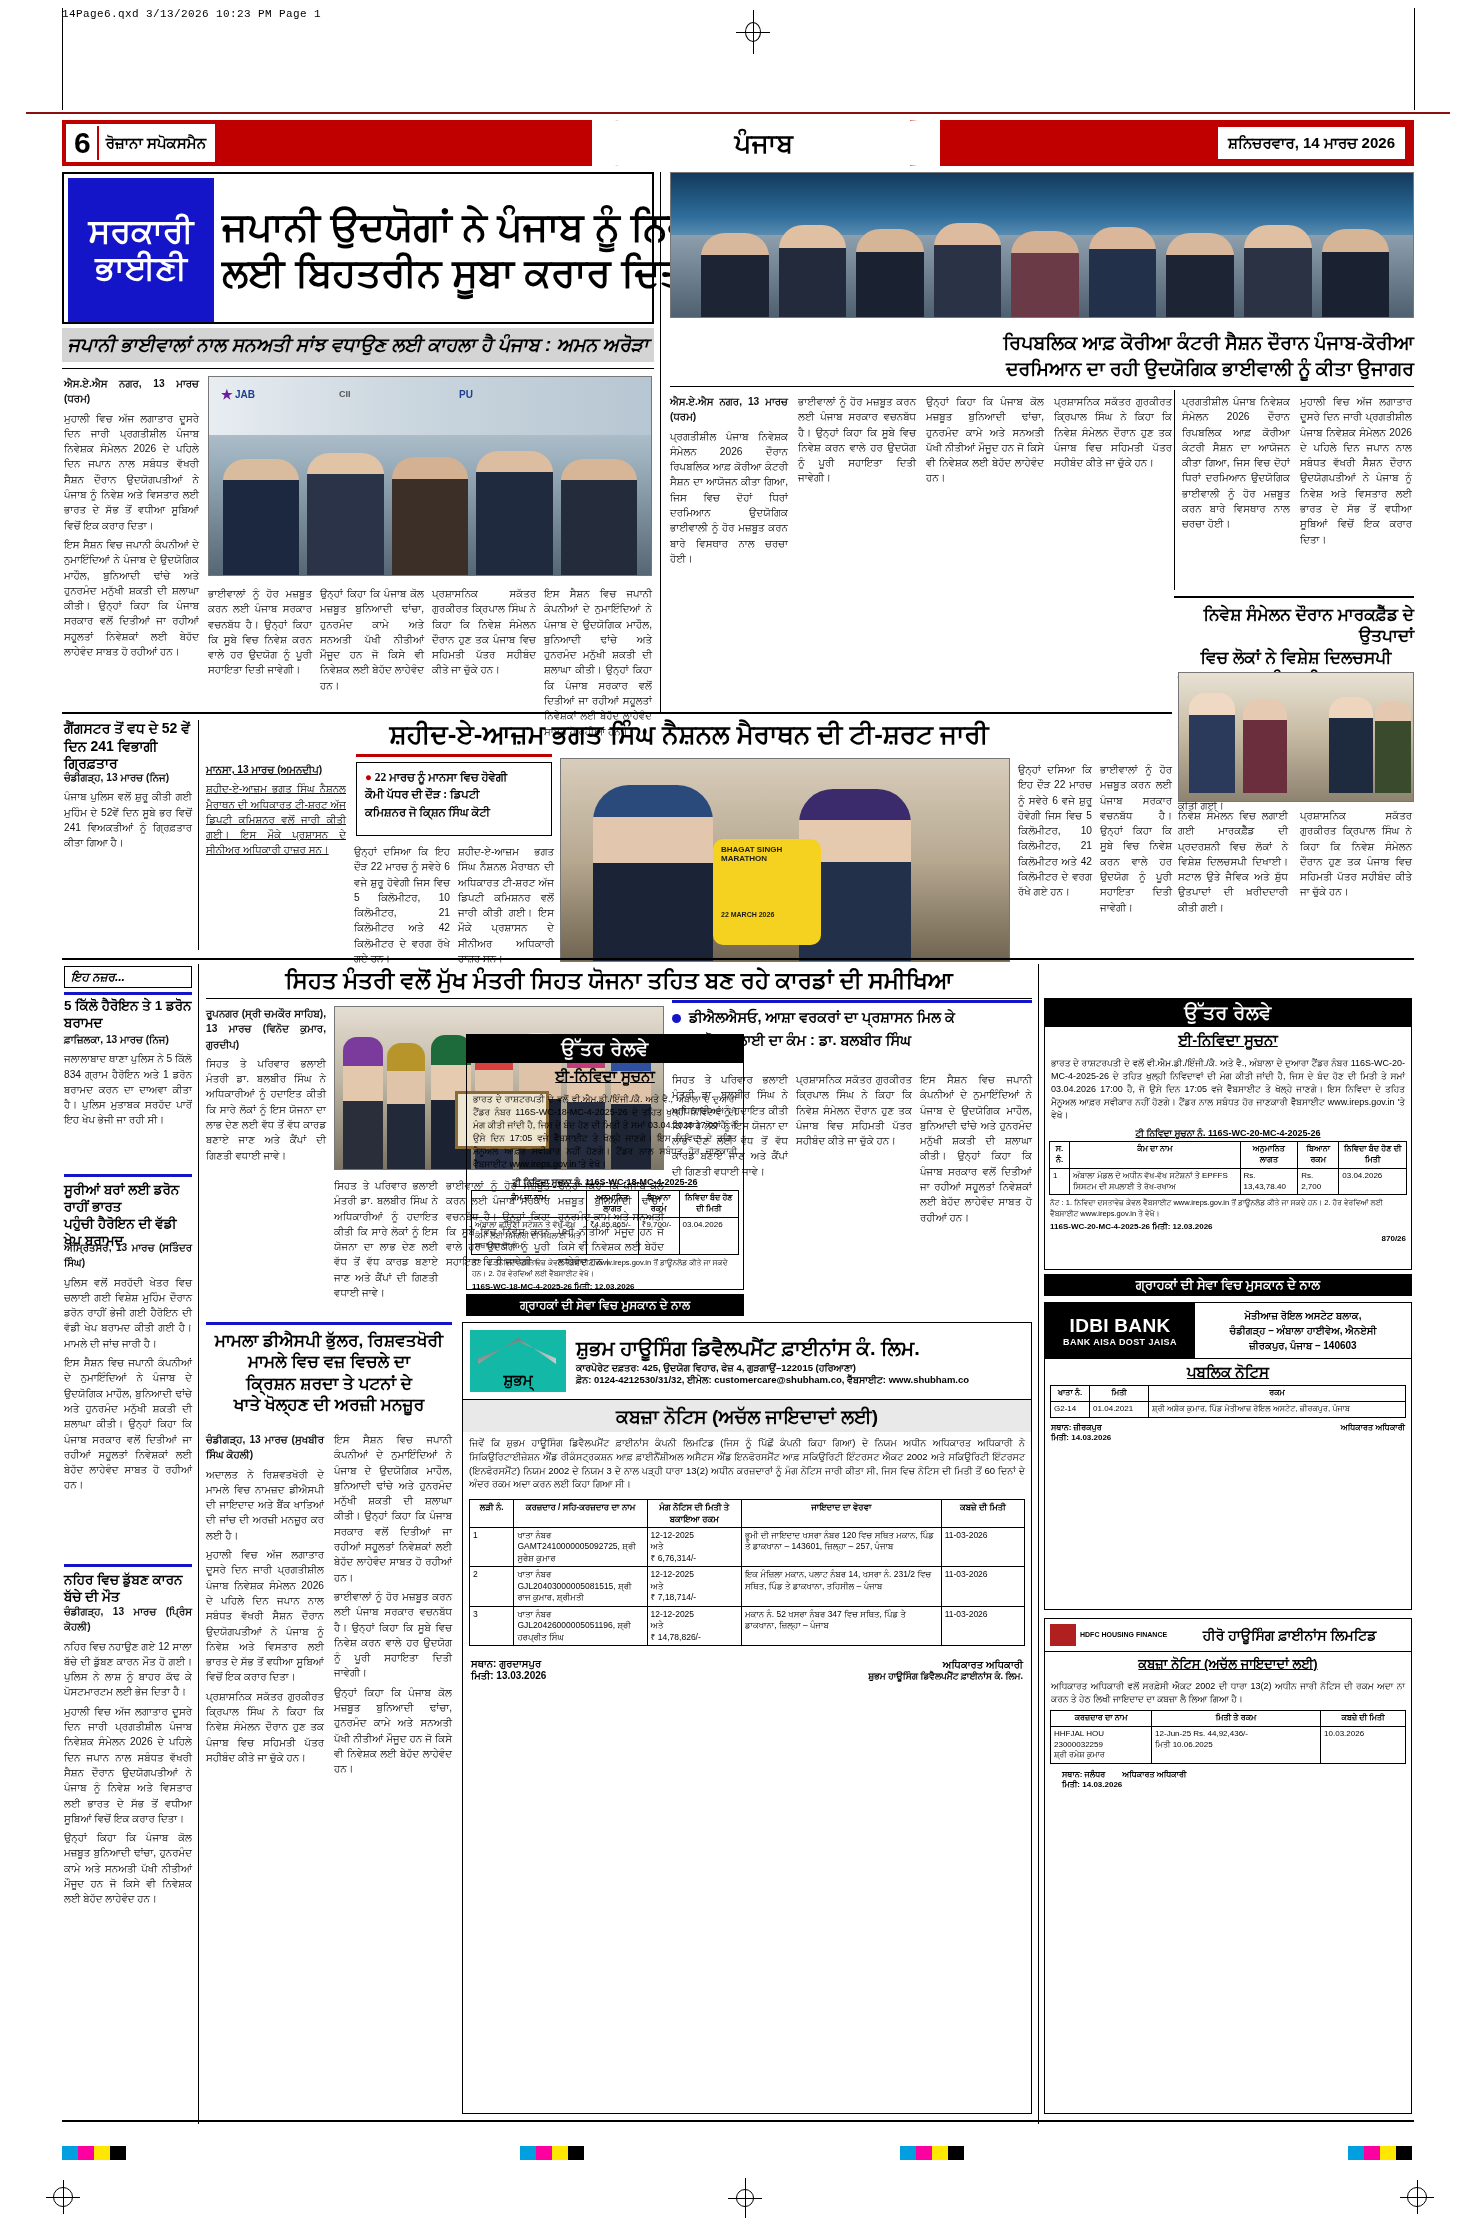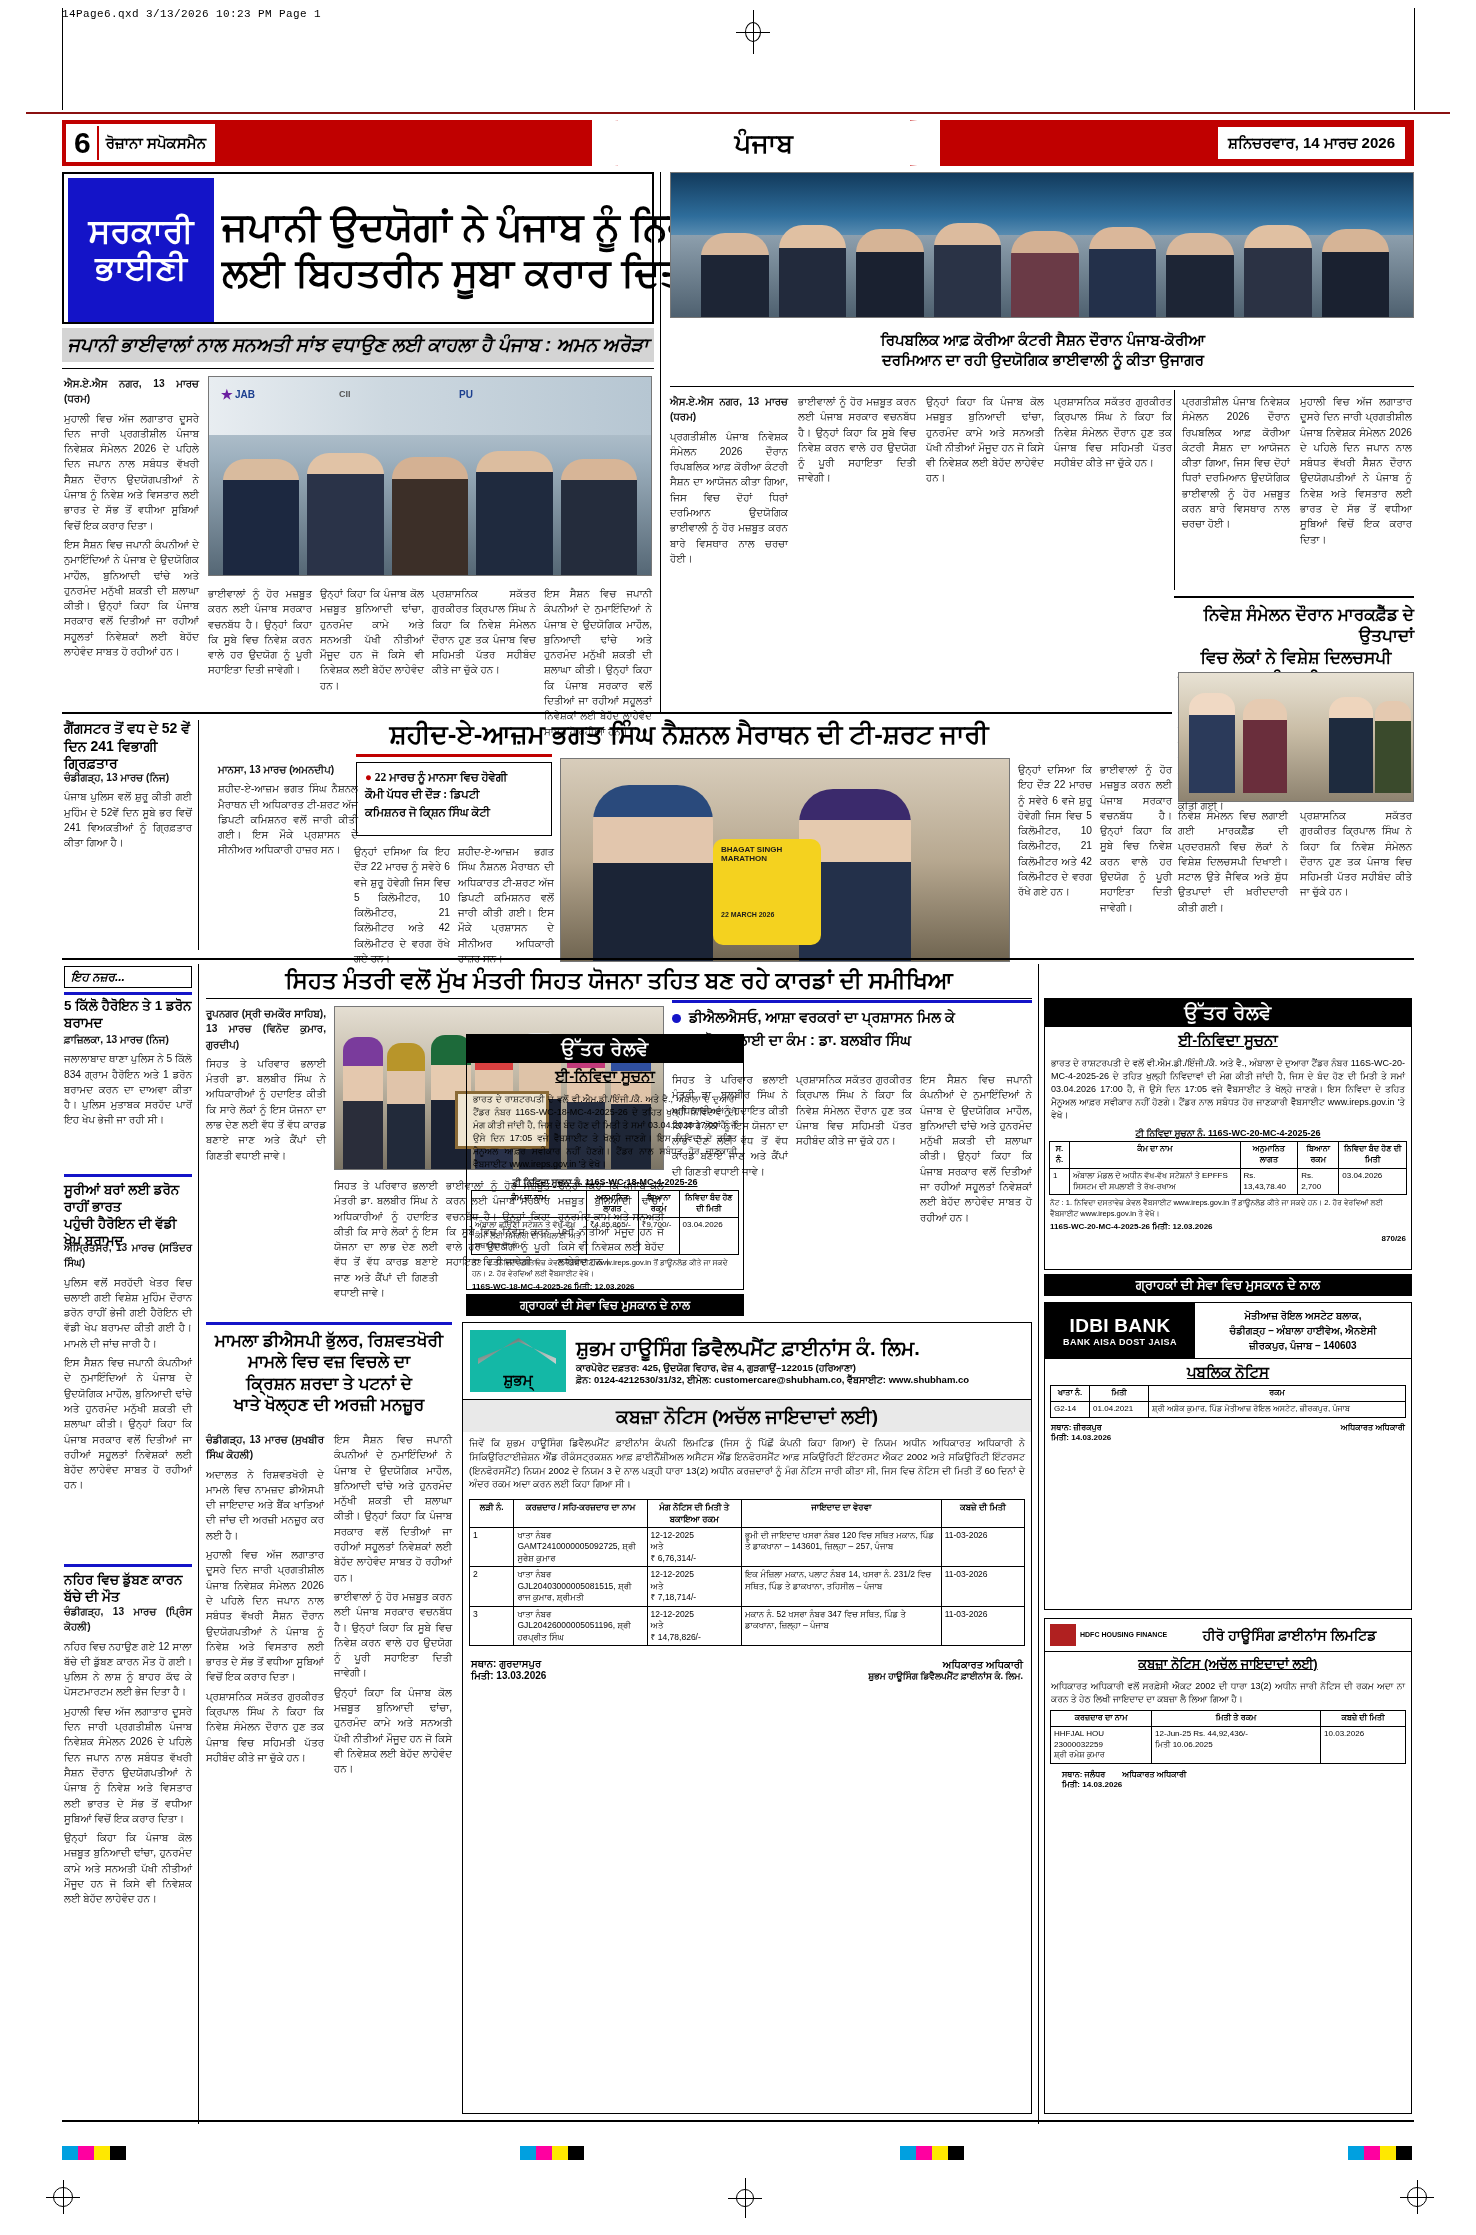--- a/index.html
+++ b/index.html
@@ -84,21 +84,21 @@
     background: #d4d4d4; display: flex; align-items: center; justify-content: center;
   }
   .lead-sub span { font-size: 19px; font-weight: 700; font-style: italic; }
 
   
   .photo { position: absolute; overflow: hidden; border: 1px solid #777; }
   .ph-grad { position: absolute; inset: 0; }
 
   
   .rt-head { position: absolute; left: 610px; top: 158px; width: 742px; }
-  .rt-head span { display: block; font-size: 15px; font-weight: 700; line-height: 1.35; text-align: center; }
+  .rt-head span { display: block; font-size: 19px; font-weight: 700; line-height: 1.35; text-align: right; }
 
   
   .col { position: absolute; font-size: 10.2px; line-height: 1.5; text-align: justify; color: #111; }
   .col p { margin-bottom: 4px; }
   .col .lede { font-weight: 700; }
 
   .secthead { font-weight: 700; font-size: 20px; line-height: 1.25; }
 
   
   .bluerule { position: absolute; background: #1414c8; height: 3px; }
@@ -320,21 +320,21 @@
 
     <div class="box" style="left:294px;top:590px;width:196px;height:74px;padding:6px 8px;font-family:Liberation Serif, serif;">
       <div style="font-size:11.5px;font-weight:700;line-height:1.5;">
         <span style="color:#c00000;">●</span>
         <span>22 ਮਾਰਚ ਨੂੰ ਮਾਨਸਾ ਵਿਚ ਹੋਵੇਗੀ</span><br>
         <span>ਕੌਮੀ ਪੱਧਰ ਦੀ ਦੌੜ : ਡਿਪਟੀ</span><br>
         <span>ਕਮਿਸ਼ਨਰ ਜੋ ਕਿ੍ਸ਼ਨ ਸਿੰਘ ਕੋਟੀ</span>
       </div>
     </div>
 
-    <div class="col" style="left:156px;top:590px;width:140px;height:200px;">
+    <div class="col" style="left:144px;top:590px;width:140px;height:200px;text-decoration:underline;">
       <p class="lede"><span>ਮਾਨਸਾ, 13 ਮਾਰਚ (ਅਮਨਦੀਪ)</span></p>
       <p>ਸ਼ਹੀਦ-ਏ-ਆਜ਼ਮ ਭਗਤ ਸਿੰਘ ਨੈਸ਼ਨਲ ਮੈਰਾਥਨ ਦੀ ਅਧਿਕਾਰਤ ਟੀ-ਸ਼ਰਟ ਅੱਜ ਡਿਪਟੀ ਕਮਿਸ਼ਨਰ ਵਲੋਂ ਜਾਰੀ ਕੀਤੀ ਗਈ। ਇਸ ਮੌਕੇ ਪ੍ਰਸ਼ਾਸਨ ਦੇ ਸੀਨੀਅਰ ਅਧਿਕਾਰੀ ਹਾਜ਼ਰ ਸਨ।</p>
     </div>
 
     <div class="photo" style="left:498px;top:586px;width:450px;height:204px;">
       <div class="ph-grad" style="background:linear-gradient(180deg,#d8cdbb 0%,#b7a890 50%,#6f6450 100%);"></div>
       <div style="position:absolute;left:32px;top:26px;width:120px;height:178px;background:linear-gradient(180deg,#2a4a7c 0 18%,#e2c6ad 18% 44%,#1b2436 44% 100%);border-radius:36px 36px 0 0;"></div>
       <div style="position:absolute;left:238px;top:30px;width:112px;height:174px;background:linear-gradient(180deg,#3b2a6c 0 18%,#e5caaf 18% 42%,#23304a 42% 100%);border-radius:34px 34px 0 0;"></div>
       <div style="position:absolute;left:152px;top:80px;width:108px;height:106px;background:#f4d21f;border-radius:10px;"></div>
       <div style="position:absolute;left:160px;top:86px;font-size:8px;font-weight:700;color:#1c1c1c;">BHAGAT SINGH<br>MARATHON</div>

